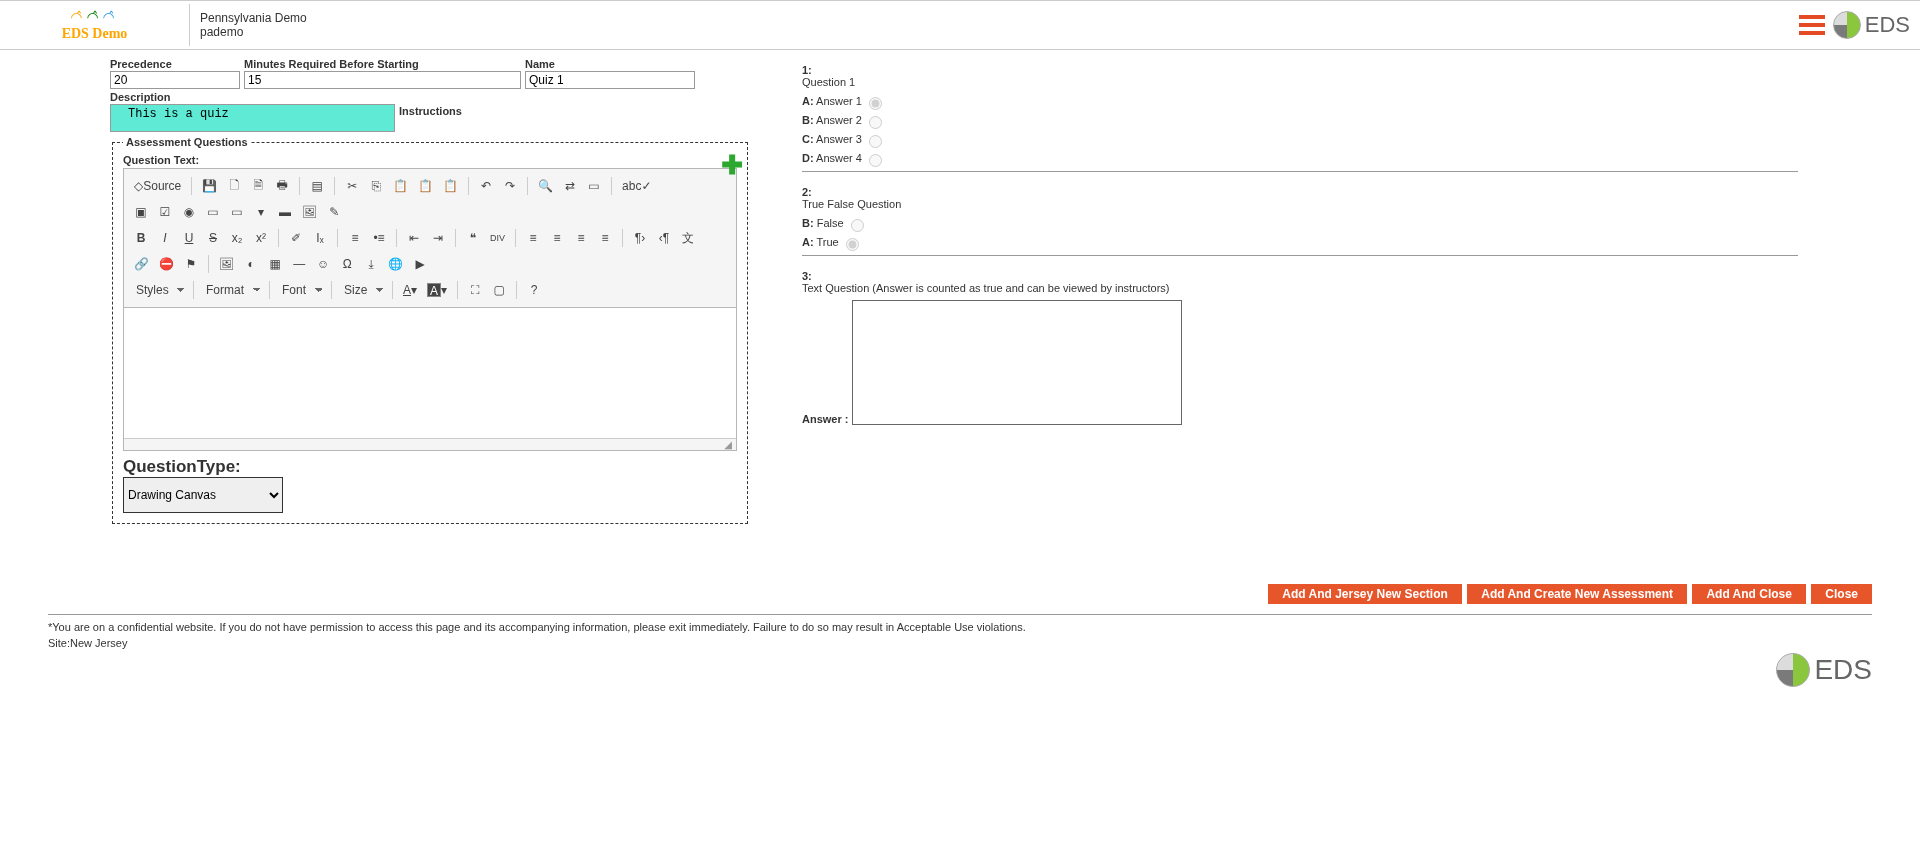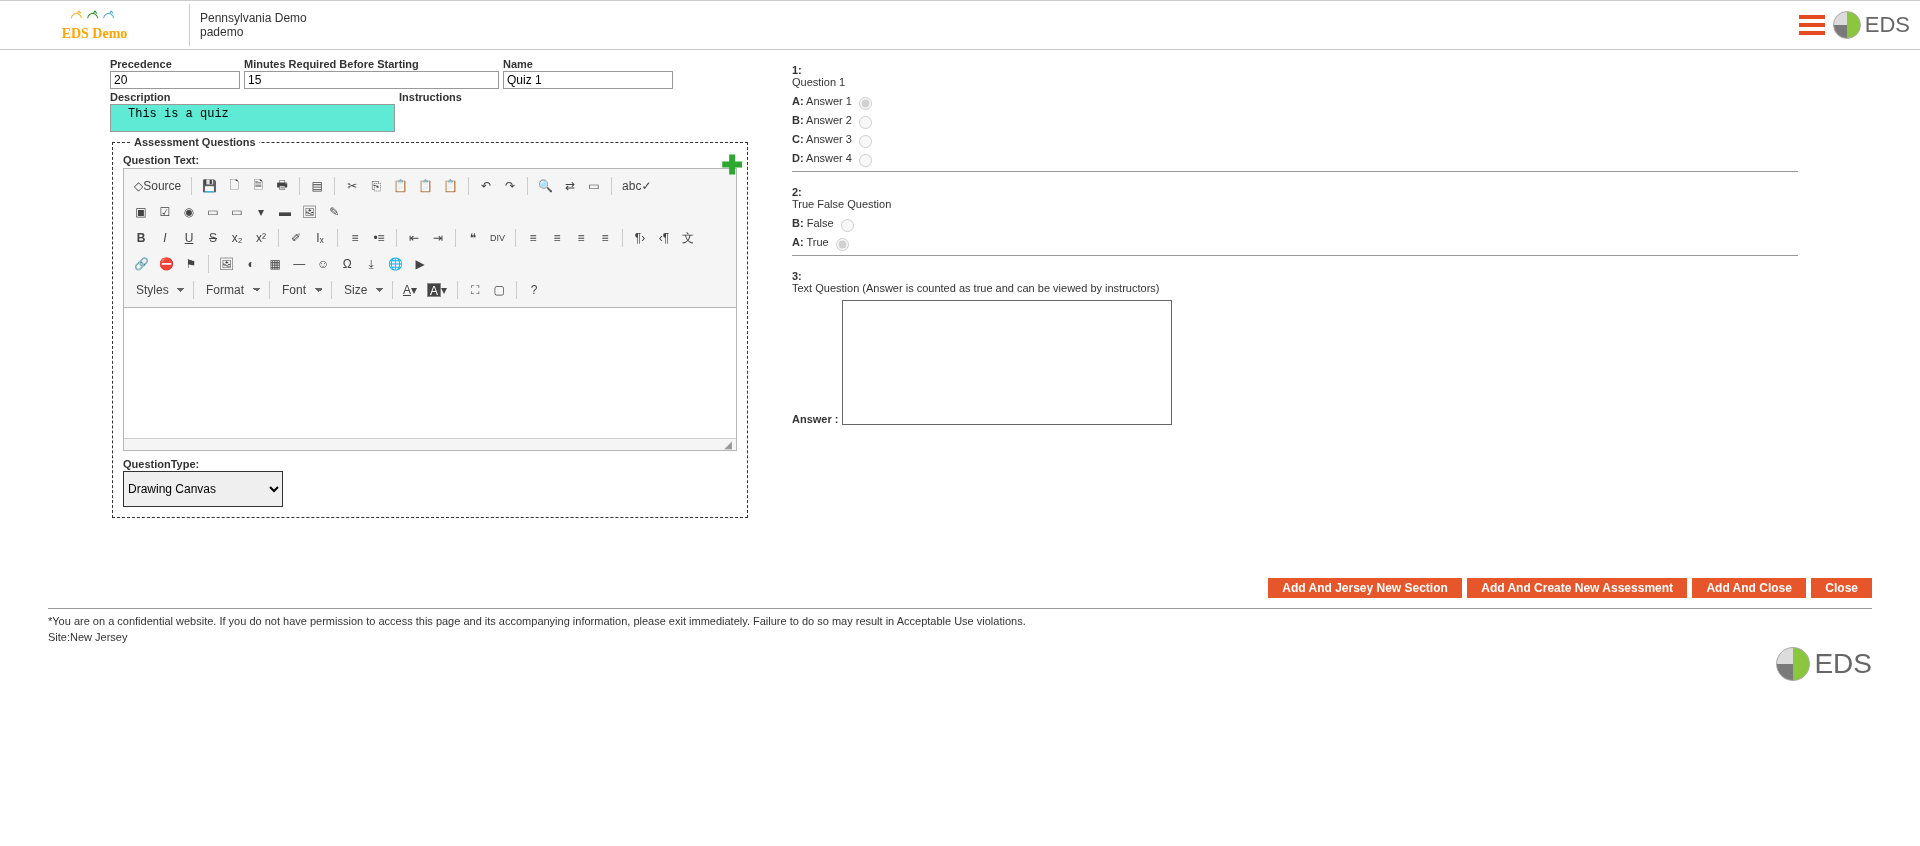--- a/index.html
+++ b/index.html
@@ -39,51 +39,51 @@
   .hamburger { display:flex; flex-direction:column; gap:4px; cursor:pointer;}
   .hamburger div{ width:26px; height:4px; background:#e44b25;}
   .eds-right { display:flex; align-items:center; gap:4px; font-size:22px; color:#666;}
   .eds-leaf {
     width:28px;height:28px;border-radius:50%;
     background: conic-gradient(#8bc63f 0 50%, #7a7a7a 50% 75%, #dcdcdc 75% 100%);
     border:1px solid #aaa;
   }
 
   
-  .content { padding: 8px 110px 40px 110px; display:flex; gap:30px;}
+  .content { padding: 8px 110px 40px 110px; display:flex; gap:40px;}
   .left-col { width: 640px; }
   .right-col { flex:1; }
 
   .field-row { display:flex; gap:4px;}
   .field-col { display:flex; flex-direction:column;}
   .field-col label { font-weight:bold; font-size:11px; margin-bottom:1px;}
   .field-col input[type=text] {
     border:1px solid #999; font-size:12px; padding:1px 3px; height:18px;
     font-family: Arial;
     background:#fff;
   }
   .field-col textarea {
     border:1px solid #999;
     font-family: "Courier New", monospace;
     font-size:12px; padding:2px 17px;
     resize:none;
     background:#5eead4;
     height:28px;
   }
-  .w-precedence{width:130px;} .w-min{width:255px;} .w-name{width:170px;}
+  .w-precedence{width:130px;} .w-min{width:277px;} .w-name{width:170px;}
   .w-desc{width:285px;} .w-instr{width:290px;}
 
   
   .aq-fieldset {
     border:1px dashed #333;
     margin-top:4px;
     padding: 6px 10px 10px 10px;
     position:relative;
   }
-  .aq-fieldset legend{ font-weight:bold; font-size:11px; padding:0 3px;margin-left:8px;}
+  .aq-fieldset legend{ font-weight:bold; font-size:11px; padding:0 3px;}
   .add-icon {
     position:absolute; top:4px; right:4px;
     color:#2ea731; font-size:26px; font-weight:bold; cursor:pointer;
     line-height:1;
   }
 
   .qtext-label { font-weight:bold; font-size:11px; }
 
   
   .editor-box { border:1px solid #b6b6b6; background:#fff; margin-top:2px;}
@@ -103,21 +103,21 @@
     background-image: linear-gradient(45deg, transparent 50%, #666 50%), linear-gradient(135deg, #666 50%, transparent 50%);
     background-position: right 6px top 9px, right 2px top 9px;
     background-size: 4px 4px, 4px 4px;
     background-repeat:no-repeat;
   }
   .tb-color-swatch{ width:14px;height:14px;border:1px solid #888; display:inline-block;}
   .editor-body { height:130px; background:#fff;}
   .editor-resize { height:12px; background:#f5f5f5; border-top:1px solid #ccc; text-align:right; color:#999; font-size:10px; padding-right:4px;}
 
   .qtype-row{ margin-top:6px; }
-  .qtype-row label{font-weight:bold; font-size:11px;}
+  .qtype-row label{font-weight:bold; font-size:17px;}
   .qtype-row select{ display:block; width:160px; border:1px solid #333; font-size:12px; height:36px;}
 
   
   .questions-header{
     background:#e3e3e3;
     font-size:15px; font-weight:bold; padding:4px 8px; color:#333;
     border:1px solid #ddd;
   }
   .q-block{ padding:6px 12px 8px 12px; font-size:11px;}
   .q-num{font-weight:bold;}
@@ -181,21 +181,21 @@
       </div>
       <div class="field-col">
         <label>Minutes Required Before Starting</label>
         <input type="text" class="w-min" value="15" style="">
       </div>
       <div class="field-col">
         <label>Name</label>
         <input type="text" class="w-name" value="Quiz 1" style="">
       </div>
     </div>
-    <div class="field-row" style="margin-top:2px;">
+    <div class="field-row" style="margin-top:2px;align-items:center;">
       <div class="field-col">
         <label>Description</label>
         <textarea class="w-desc" style="">This is a quiz</textarea>
       </div>
       <div class="field-col">
         <label>Instructions</label>
       </div>
     </div>
 
     <fieldset class="aq-fieldset">

